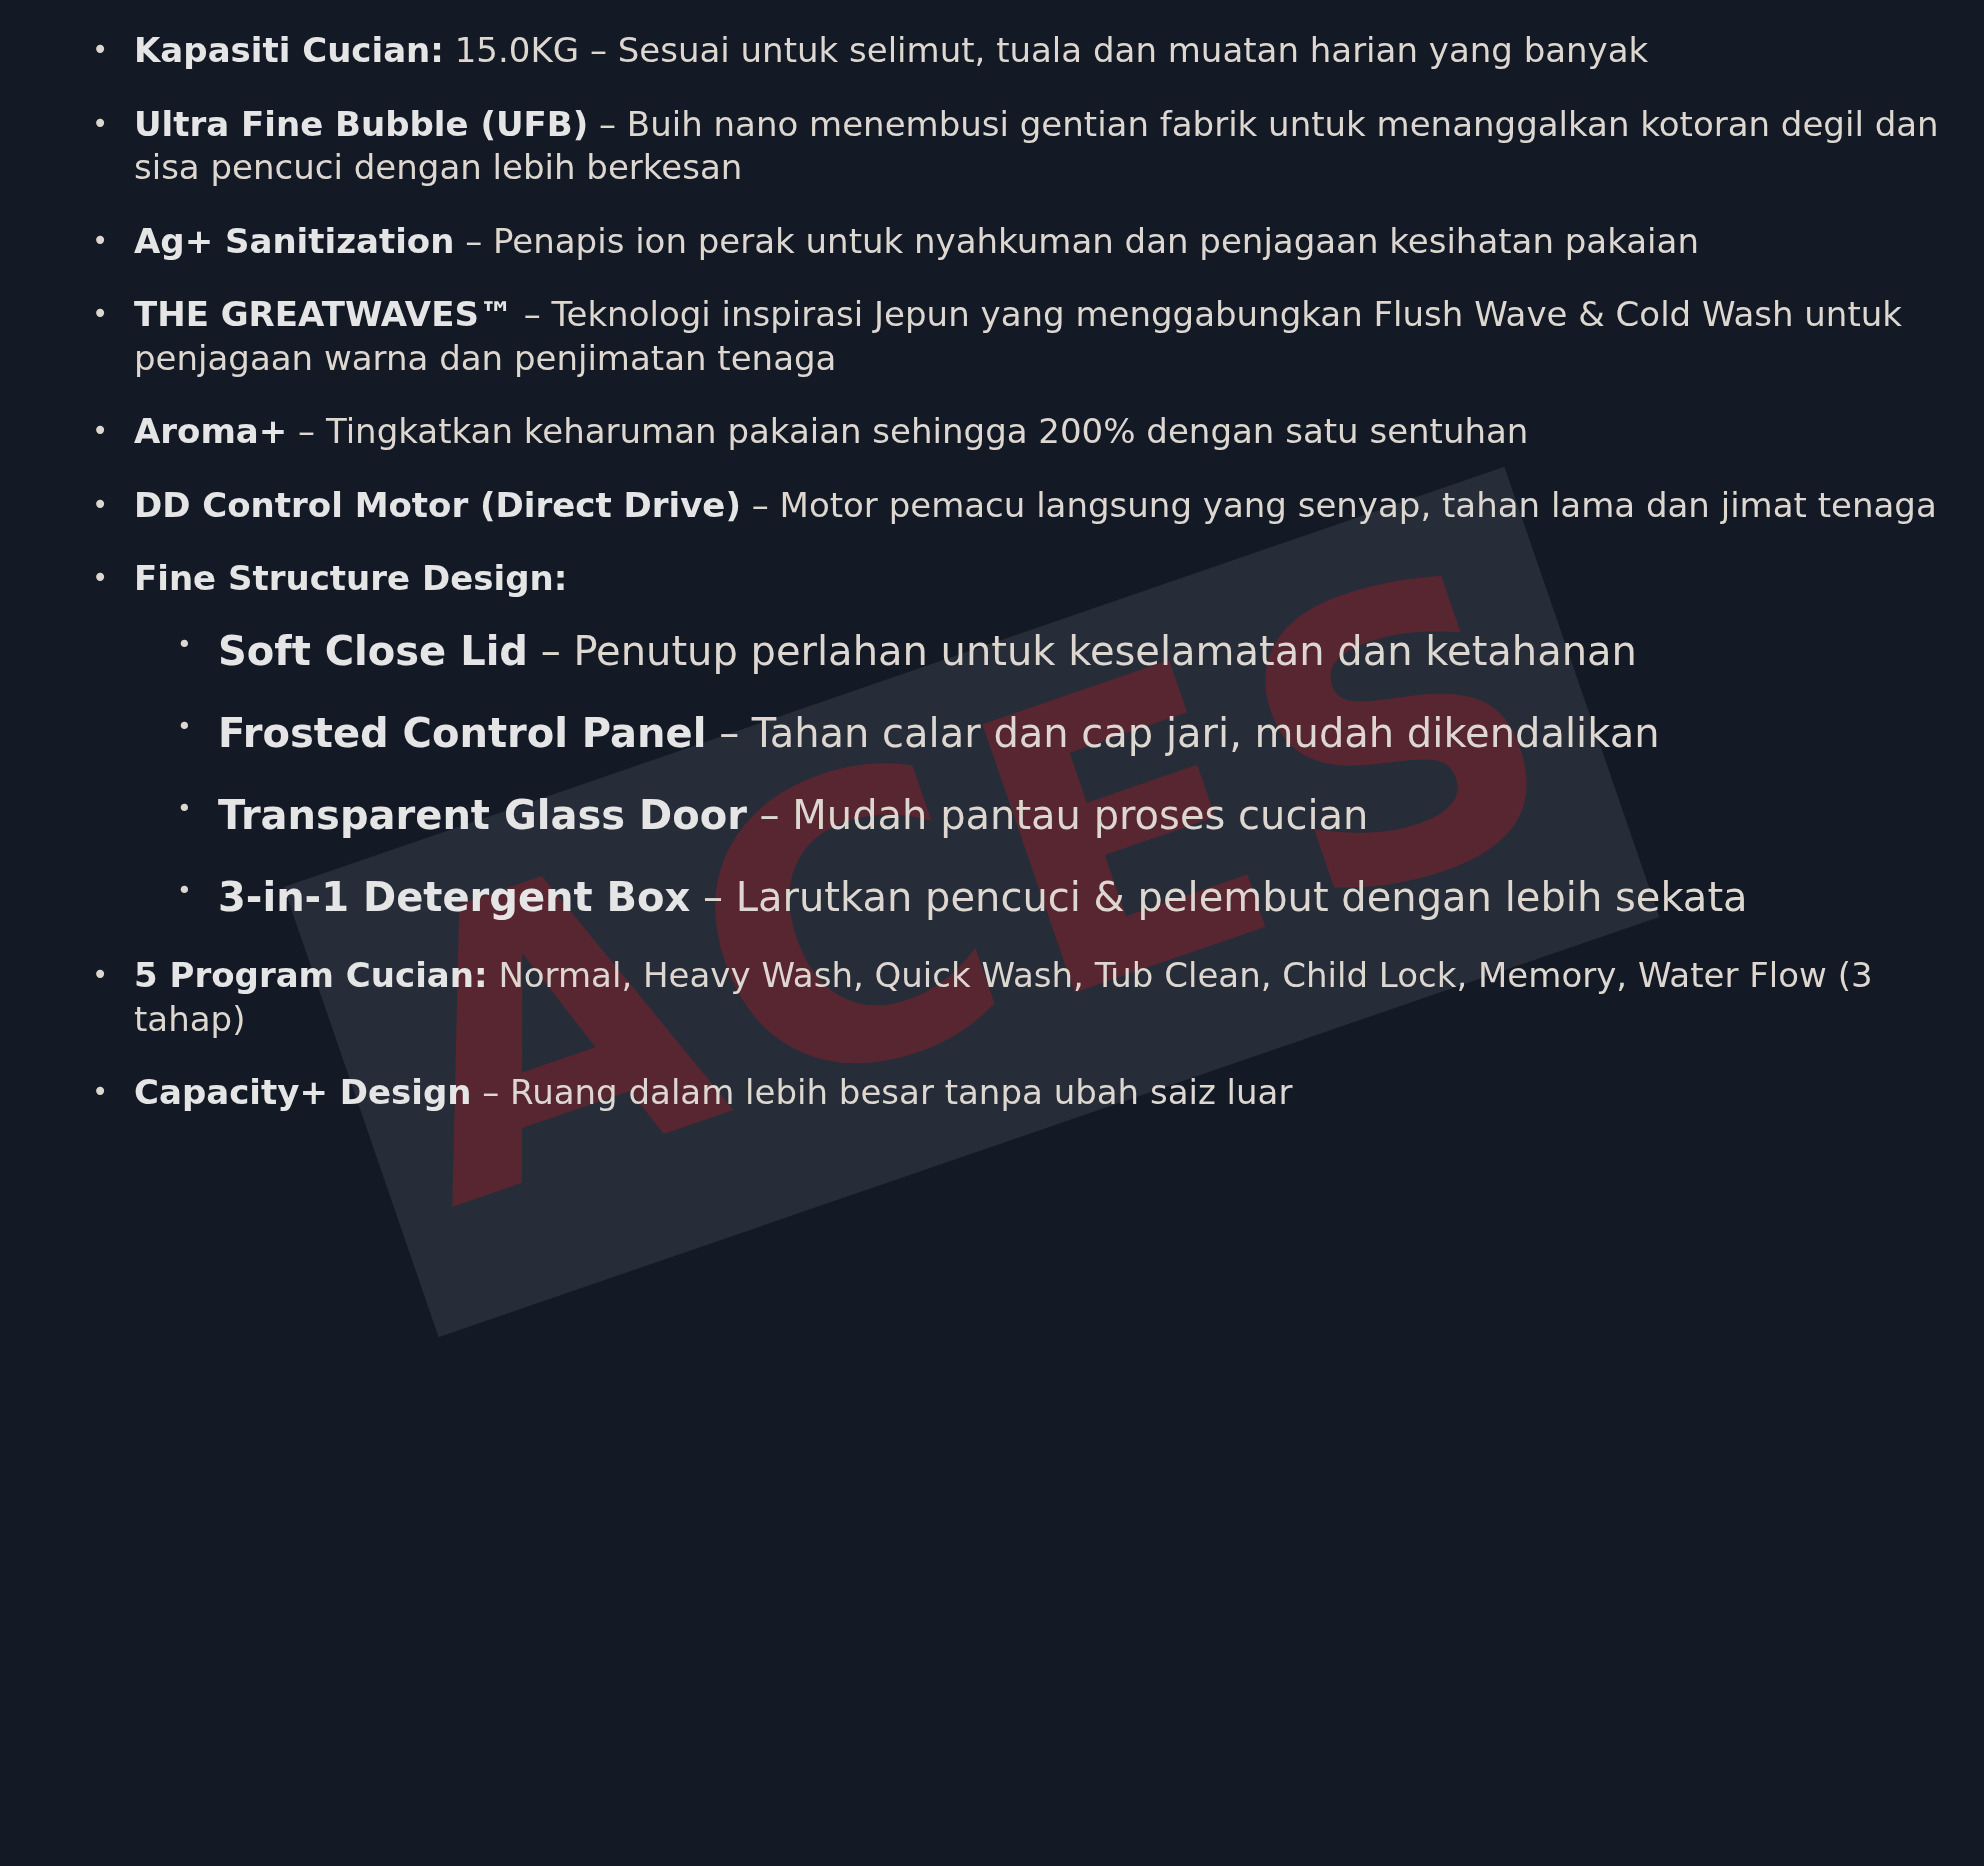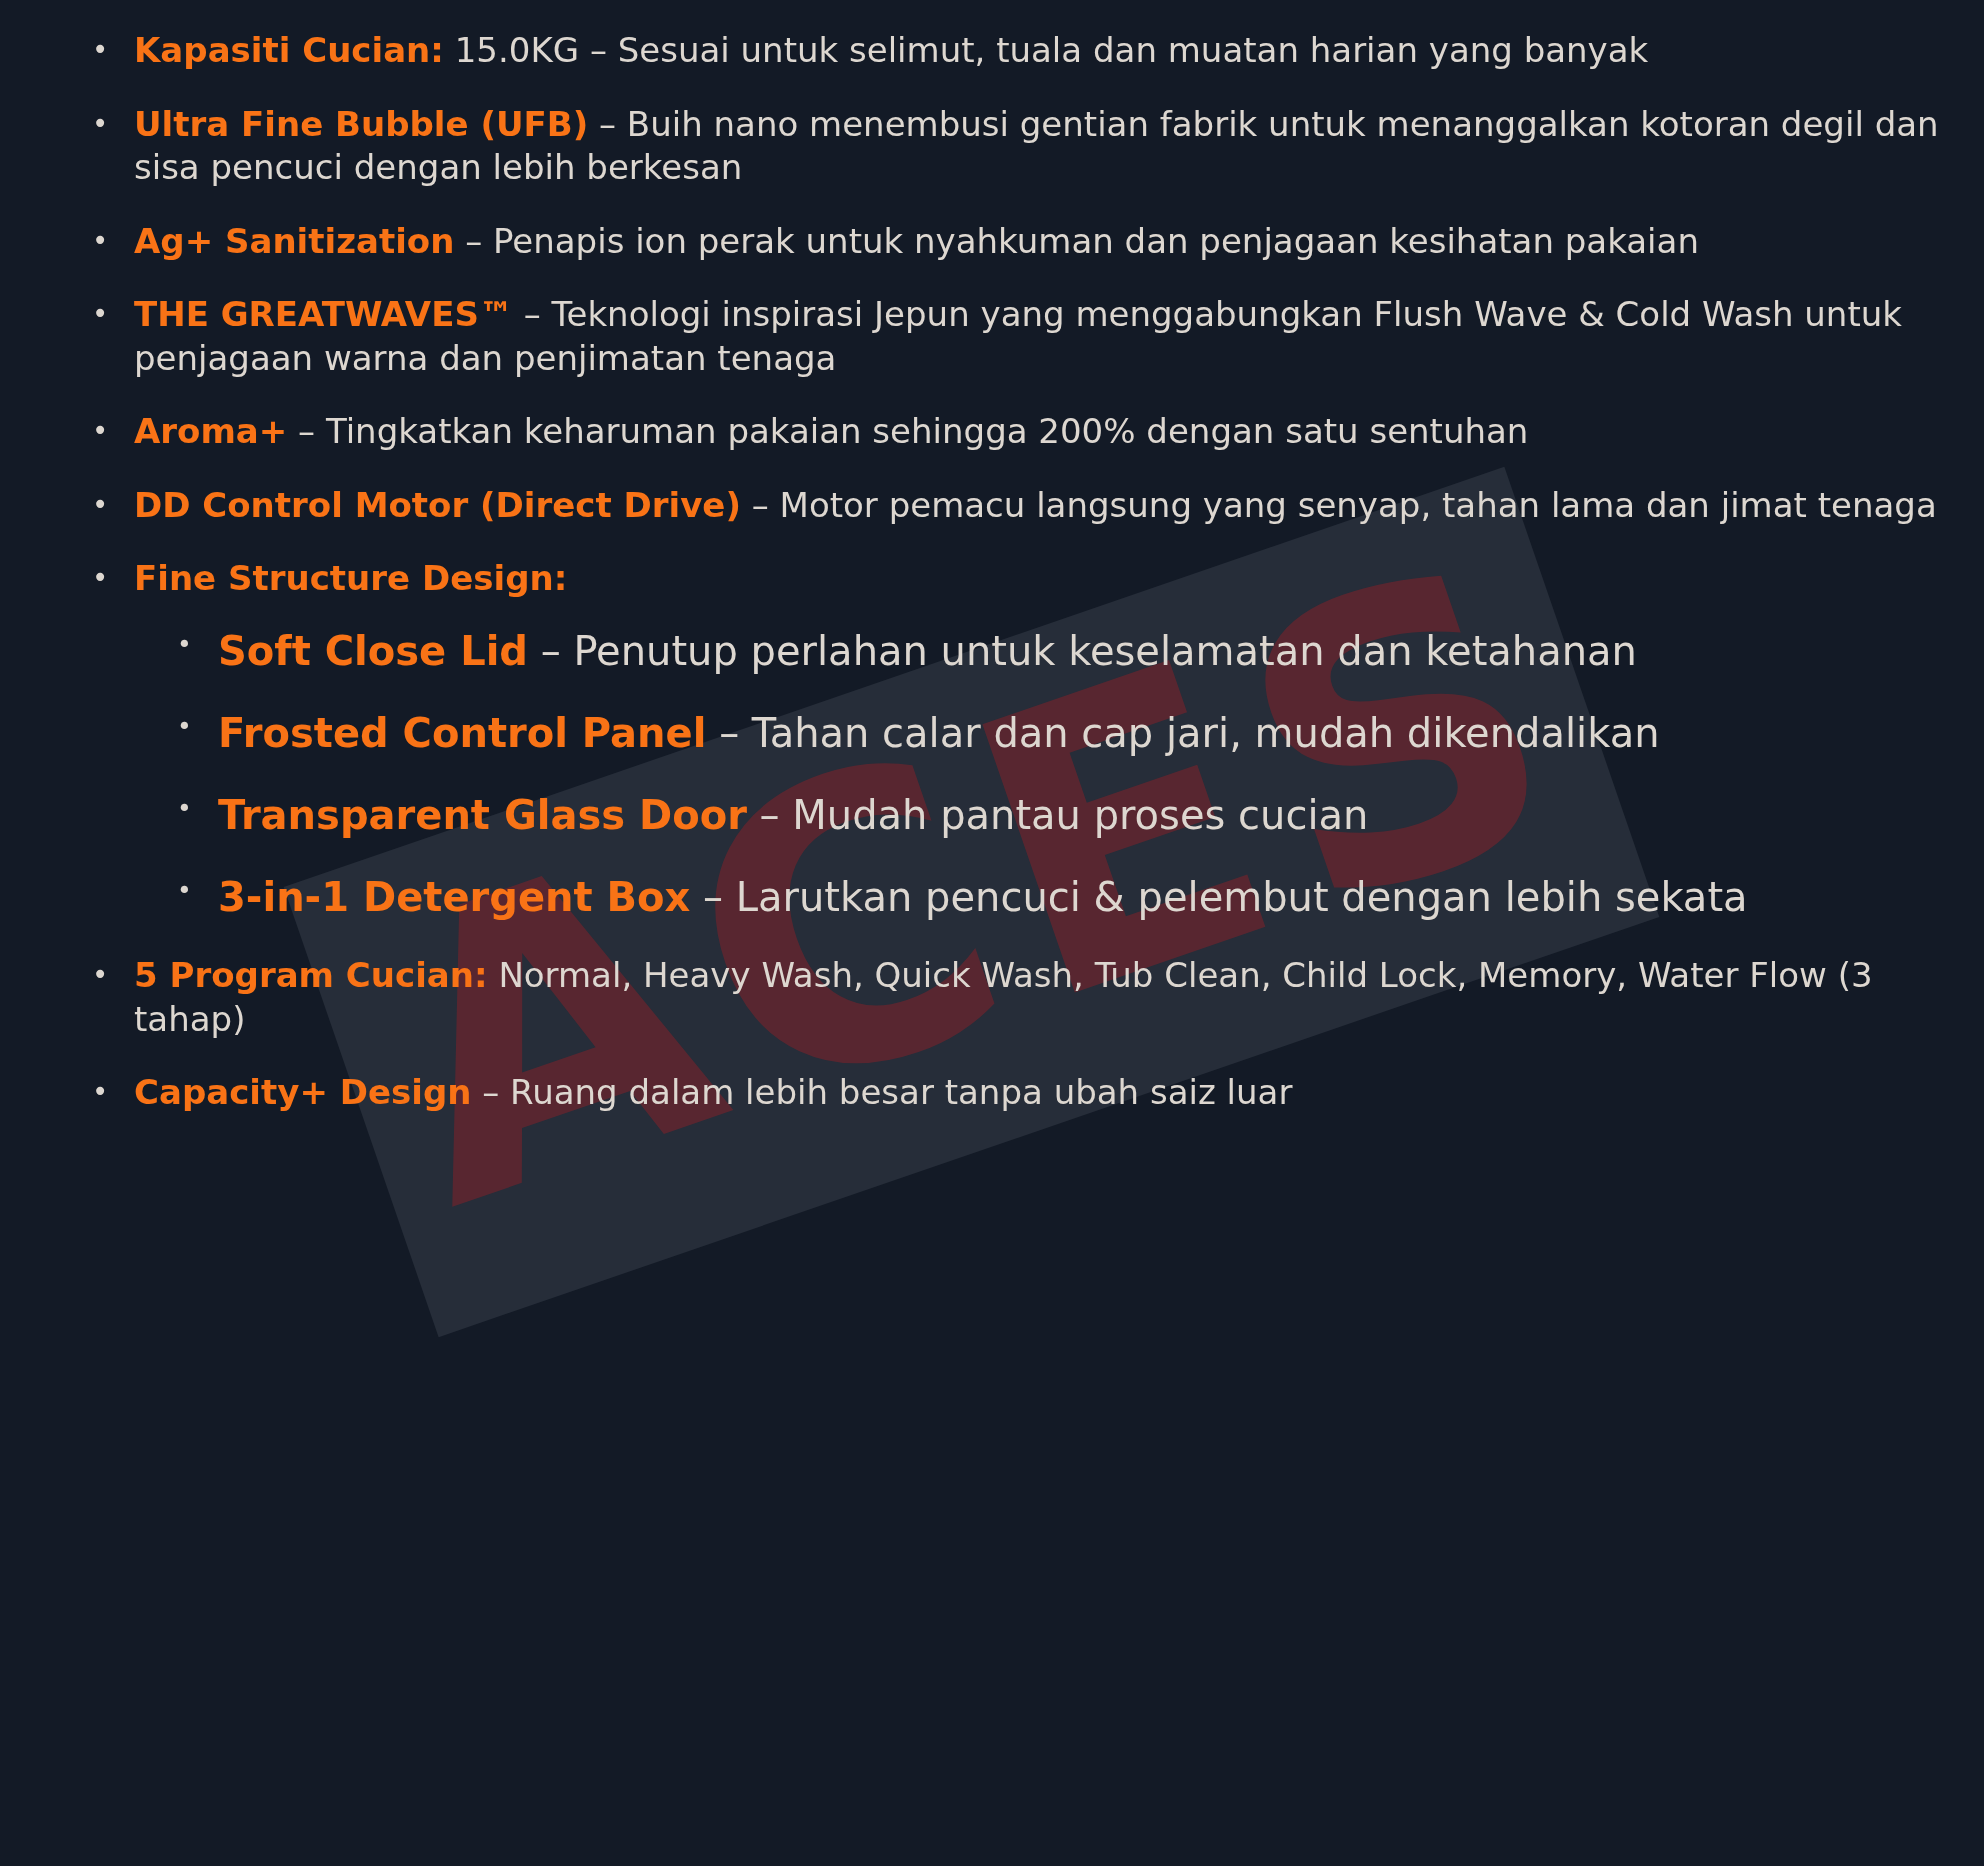--- a/index.html
+++ b/index.html
@@ -114,21 +114,21 @@
     position: absolute;
     left: 43px;
     top: 0;
     color: #ddd7d0;
     font-size: 25px;
     line-height: 1.55;
   }
 
   b, .b {
     font-weight: bold;
-    color: #f97316;
+    color: #e5e5e5;
     text-align: center;
   }
 </style>
 </head>
 <body>
 
 <div id="watermark">
   <div class="wm-band"></div>
   <div class="wm-text">ACES</div>
 </div>

